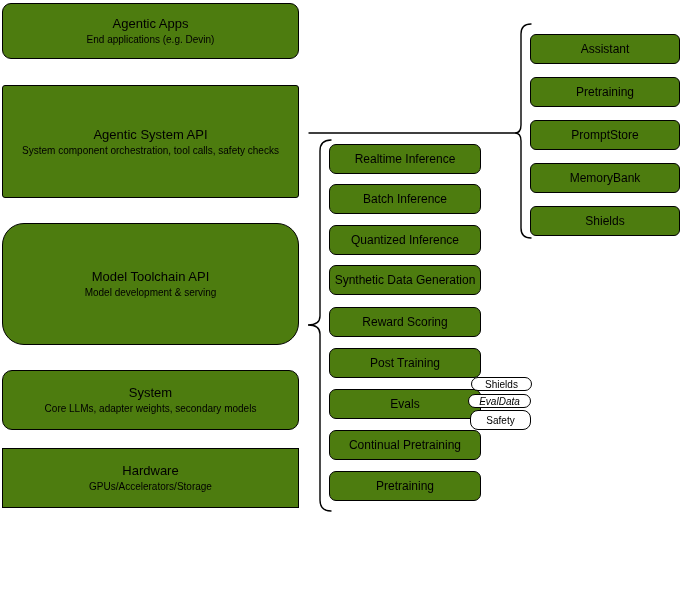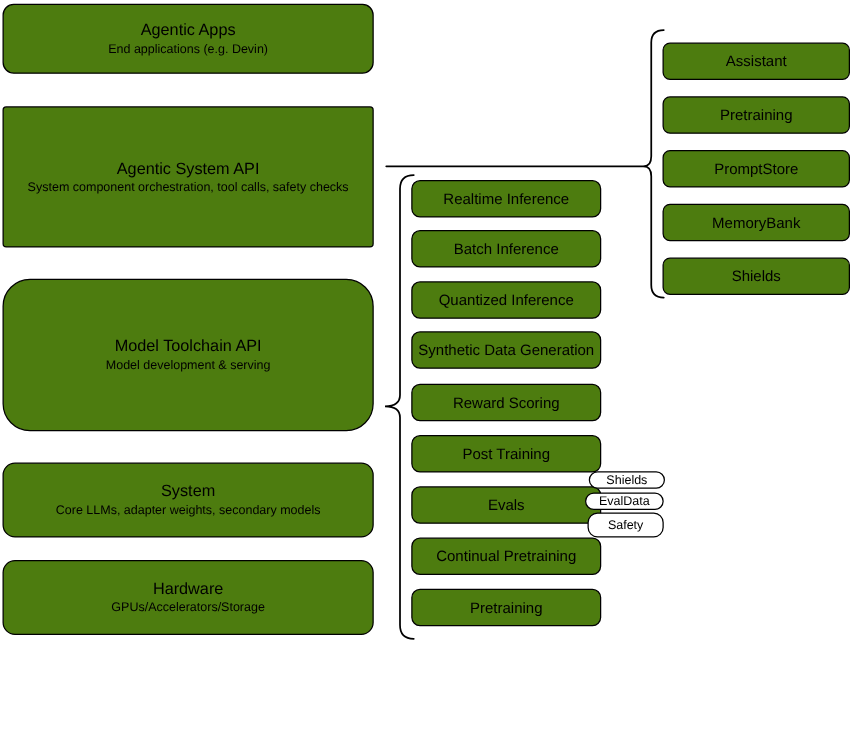--- a/index.html
+++ b/index.html
@@ -13,34 +13,34 @@
     display:flex;flex-direction:column;align-items:center;justify-content:center;
     text-align:center;
   }
   .lbox{left:2px;width:297px;}
   .lbox .title{font-size:13px;line-height:15px;}
   .lbox .subtitle{font-size:10px;line-height:13px;margin-top:2px;}
   .b1{top:3px;height:56px;border-radius:9px;}
   .b2{top:85px;height:113px;border-radius:3px;}
   .b3{top:223px;height:122px;border-radius:22px;}
   .b4{top:370px;height:60px;border-radius:10px;}
-  .b5{top:448px;height:60px;border-radius:10px;}
+  .b5{top:448px;height:60px;border-radius:0;}
   .b6{top:530px;height:60px;border-radius:10px;}
   .mbox{left:329px;width:152px;height:30px;border-radius:7px;font-size:12px;}
   .m1{top:144px}.m2{top:184px}.m3{top:225px}.m4{top:265px}.m5{top:307px}
   .m6{top:348px}.m7{top:389px}.m8{top:430px}.m9{top:471px}
   .rbox{left:530px;width:150px;height:30px;border-radius:6px;font-size:12px;text-align:right;}
   .r1{top:34px}.r2{top:77px}.r3{top:120px}.r4{top:163px}.r5{top:206px}
   .pill{
     position:absolute;box-sizing:border-box;background:#fff;border:1.3px solid #000;
     border-radius:8px;font-size:10px;line-height:11px;display:flex;align-items:center;
     justify-content:center;z-index:5;
   }
   .p1{left:471px;top:377px;width:61px;height:14px;}
-  .p2{left:468px;top:394px;width:63px;height:14px;}
+  .p2{left:468px;top:394px;width:63px;height:14px;font-style:italic;}
   .p3{left:470px;top:410px;width:61px;height:20px;}
 </style>
 </head>
 <body>
 
 <div class="canvas">
 
   <svg class="overlay" viewBox="0 0 682 591" xmlns="http://www.w3.org/2000/svg">
     <g fill="none" stroke="#000" stroke-width="1.4" stroke-linecap="round">
       <path d="M309,133 L515,133"></path>

